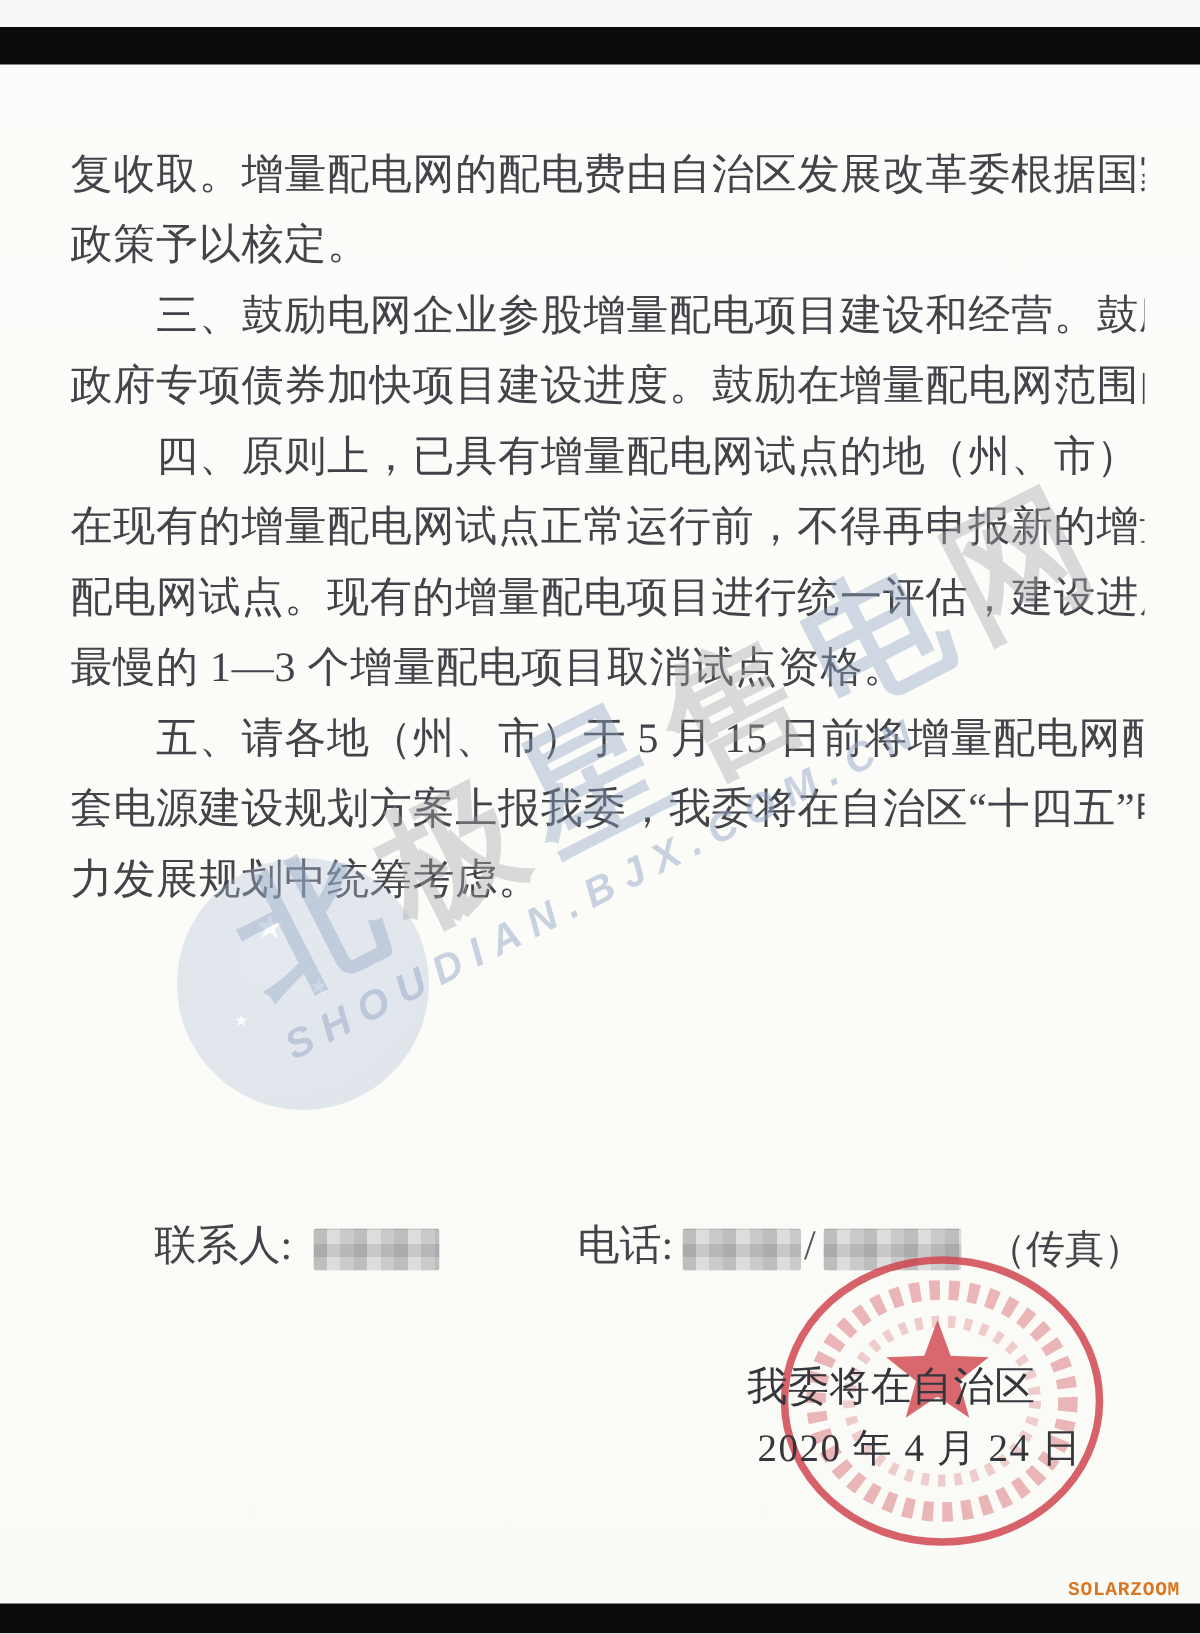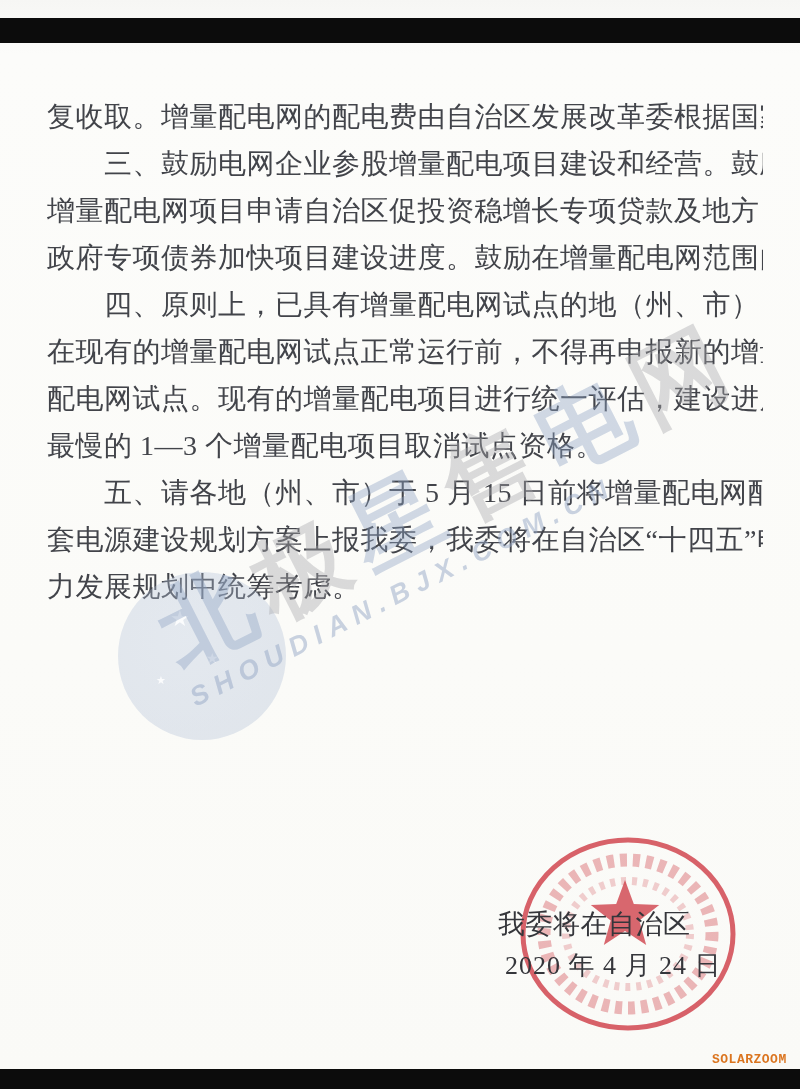--- a/index.html
+++ b/index.html
@@ -77,32 +77,41 @@
 </style>
 </head>
 <body>
 
 <div class="page">
 
   <div class="scan-bar top"></div>
 
   <div class="doc-body" id="doc-body">
       <div class="doc-line">复收取。增量配电网的配电费由自治区发展改革委根据国家</div>
+      <div class="doc-line">政策予以核定。</div>
       <div class="doc-line indent">三、鼓励电网企业参股增量配电项目建设和经营。鼓励</div>
-      <div class="doc-line">增量配电网项目申请自治区促投资稳增长专项贷款及地方</div>
       <div class="doc-line">政府专项债券加快项目建设进度。鼓励在增量配电网范围内</div>
       <div class="doc-line indent">四、原则上，已具有增量配电网试点的地（州、市），</div>
       <div class="doc-line">在现有的增量配电网试点正常运行前，不得再申报新的增量</div>
       <div class="doc-line">配电网试点。现有的增量配电项目进行统一评估，建设进度</div>
       <div class="doc-line">最慢的 1—3 个增量配电项目取消试点资格。</div>
       <div class="doc-line indent">五、请各地（州、市）于 5 月 15 日前将增量配电网配</div>
       <div class="doc-line">套电源建设规划方案上报我委，我委将在自治区“十四五”电</div>
       <div class="doc-line">力发展规划中统筹考虑。</div>
     </div>
 
+  <div class="contact-row">
+    <span class="c-label">联系人:</span>
+    <span class="blur blur1"></span>
+    <span class="p-label">电话:</span>
+    <span class="blur blur2"></span>
+    <span class="slash">/</span>
+    <span class="blur blur3"></span>
+    <span class="fax">（传真）</span>
+  </div>
 
   <svg class="seal" width="224" height="200" viewBox="0 0 224 200">
     <ellipse cx="111" cy="99" rx="105" ry="94" fill="none" stroke="#cf4049" stroke-width="5" opacity="0.82"></ellipse>
     <ellipse cx="111" cy="99" rx="84" ry="74" fill="none" stroke="#d4555e" stroke-width="13" stroke-dasharray="7 6" opacity="0.42"></ellipse>
     <ellipse cx="111" cy="99" rx="62" ry="53" fill="none" stroke="#d4555e" stroke-width="8" stroke-dasharray="5 6" opacity="0.28"></ellipse>
     <polygon opacity="0.8" fill="#d0424b" points="108,45 116.8,68.9 142.2,69.9 122.3,85.6 129.2,110.1 108,96 86.8,110.1 93.7,85.6 73.8,69.9 99.2,68.9"></polygon>
   </svg>
 
   <div class="sig-org">我委将在自治区</div>
   <div class="sig-date">2020 年 4 月 24 日</div>

